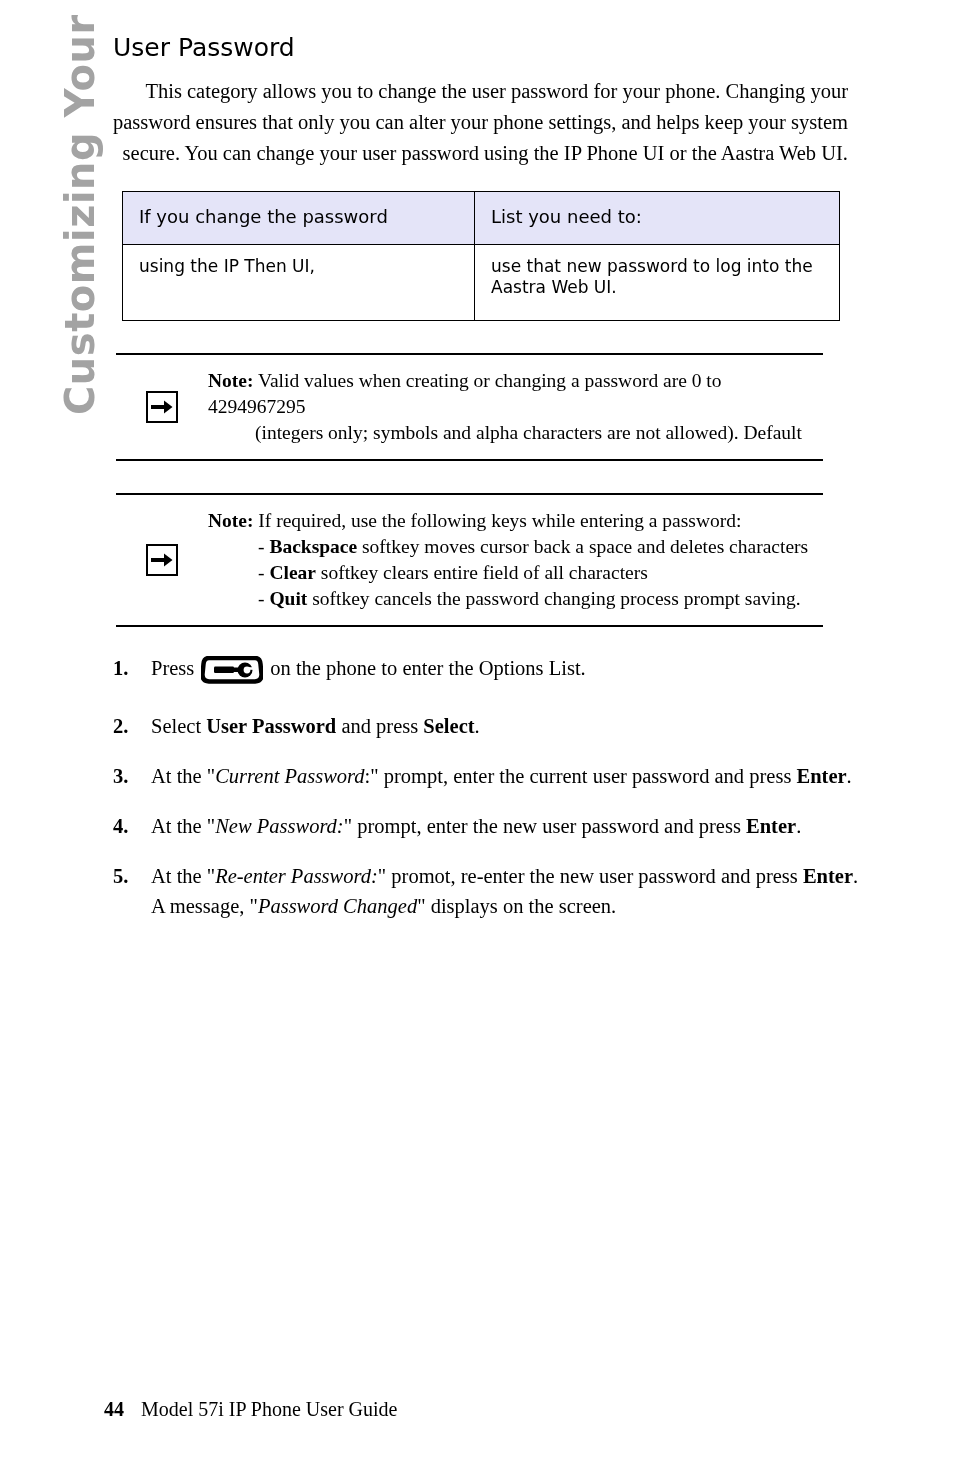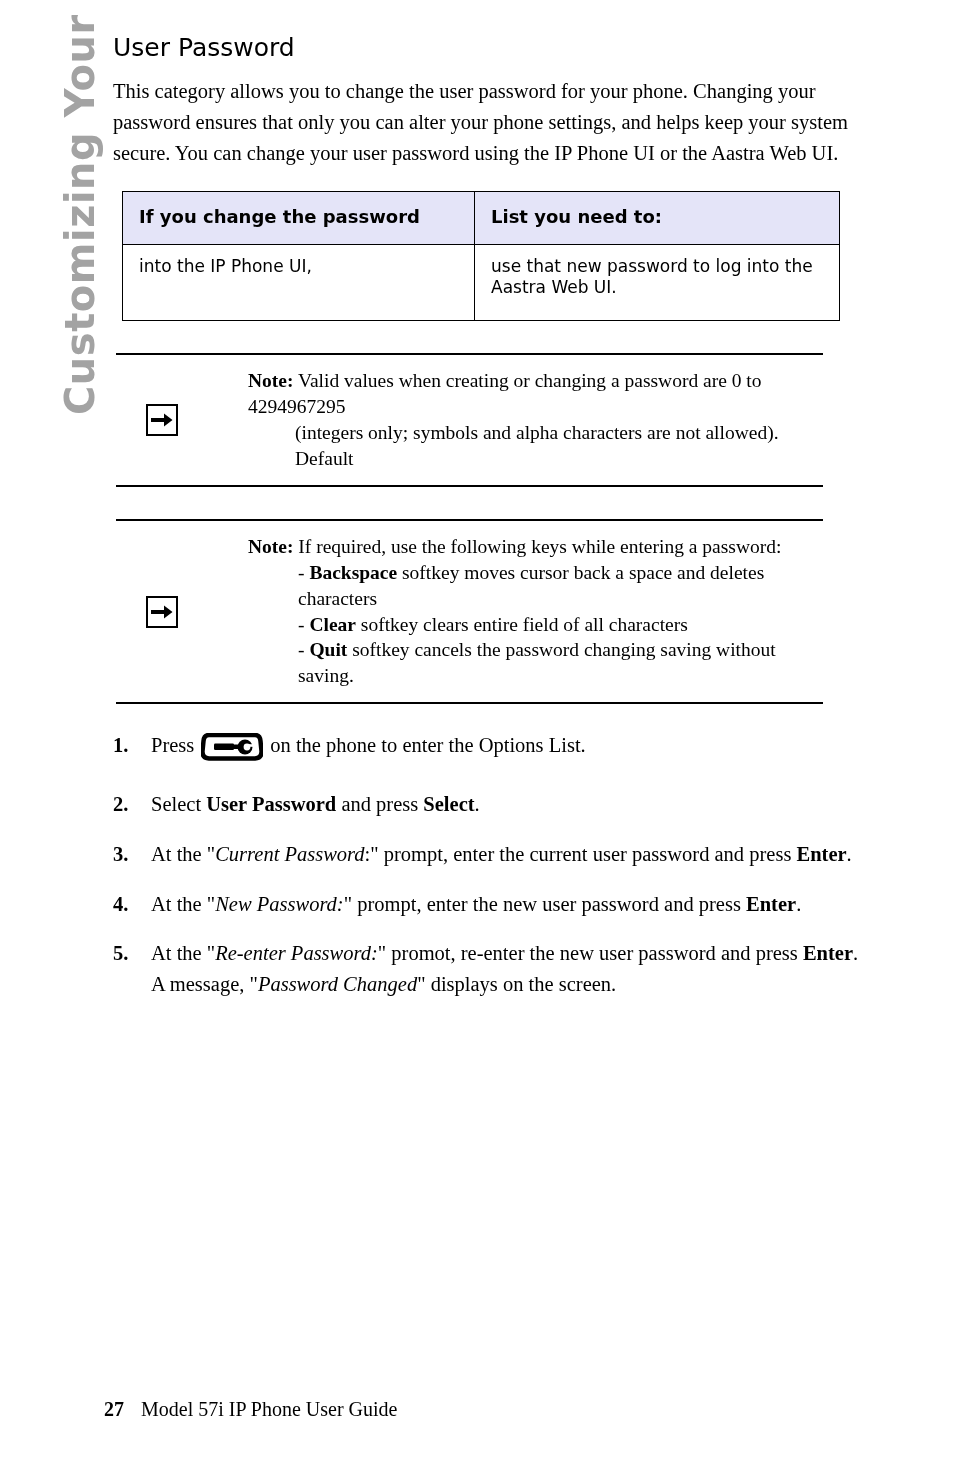--- a/index.html
+++ b/index.html
@@ -58,39 +58,39 @@
     letter-spacing: 0px;
     line-height: 1.1;
   }
 
   p.intro {
     font-family: "Liberation Serif", serif;
     font-size: 20.5px;
     line-height: 1.52;
     margin: 14px 0 0 0;
     width: 735px;
-    text-align: left;
+    text-align: right;
   }
 
   
   table.cmp {
     border-collapse: collapse;
     margin: 22px 0 0 9px;
     width: 717px;
     table-layout: fixed;
   }
   table.cmp th, table.cmp td {
     border: 1.6px solid #000000;
     font-family: "DejaVu Sans", sans-serif;
     vertical-align: top;
     text-align: left;
   }
   table.cmp th {
     background: #e4e4f8;
-    font-weight: bold;
+    font-weight: normal;
     font-size: 18px;
     padding: 14px 12px 16px 16px;
     line-height: 1.2;
     margin-top: 20px;
   }
   table.cmp td {
     font-weight: normal;
     font-size: 17px;
     padding: 11px 12px 22px 16px;
     line-height: 1.25;
@@ -130,21 +130,20 @@
     background: #fff;
   }
   .arrow-box svg { display: block; }
 
   .note-block .note-body {
     flex: 1 1 auto;
     padding: 13px 0 13px 0;
     font-family: "Liberation Serif", serif;
     font-size: 19.5px;
     line-height: 1.33;
-    margin-left: 40px;
   }
   .note-body .note-line {
     display: block;
     text-indent: 0;
   }
   .note-body .note-first {
     padding-left: 0;
   }
   .note-body .hang {
     padding-left: 47px;
@@ -232,21 +231,21 @@
         <col class="c2">
       </colgroup>
     <thead>
       <tr>
         <th>If you change the password</th>
         <th>List you need to:</th>
       </tr>
     </thead>
     <tbody>
       <tr>
-        <td>into the IP Phone UI,</td>
+        <td>using the IP Then UI,</td>
         <td>use that new password to log into the Aastra Web UI.</td>
       </tr>
     </tbody>
   </table>
 
   <div class="note-block">
     <div class="icon-cell">
       <span class="arrow-box">
         <svg width="22" height="14" viewBox="0 0 22 14" aria-hidden="true">
           <path d="M0 5 L13 5 L13 0.5 L21.5 7 L13 13.5 L13 9 L0 9 Z" fill="#000"></path>
@@ -271,21 +270,21 @@
         </svg>
       </span>
     </div>
     <div class="note-body">
       <span class="note-line note-first">
         <span class="note-label">Note:</span>
         <span>If required, use the following keys while entering a password:</span>
       </span>
       <span class="note-line bullet-line"><span>- </span><span class="b">Backspace</span><span> softkey moves cursor back a space and deletes characters</span></span>
       <span class="note-line bullet-line"><span>- </span><span class="b">Clear</span><span> softkey clears entire field of all characters</span></span>
-      <span class="note-line bullet-line"><span>- </span><span class="b">Quit</span><span> softkey cancels the password changing saving without saving.</span></span>
+      <span class="note-line bullet-line"><span>- </span><span class="b">Quit</span><span> softkey cancels the password changing process prompt saving.</span></span>
     </div>
   </div>
 
   <ol class="steps">
 
     <li>
       <span class="num">1.</span><span>Press</span><span class="opt-key">
           <svg width="62" height="28" viewBox="0 0 62 28" aria-hidden="true">
             <path d="M8 2 L54 2 Q59 2 59.5 8 L60.5 18 Q61 25 54 25.5 L8 25.5 Q1 25 1.5 18 L2.5 8 Q3 2 8 2 Z" fill="#ffffff" stroke="#000000" stroke-width="4.5"></path>
             <rect x="13" y="10.5" width="20" height="6.5" rx="1.2" fill="#000000"></rect>
@@ -311,14 +310,14 @@
 
     <li>
       <span class="num">5.</span><span>At the "</span><span class="i">Re-enter Password:</span><span>" promot, re-enter the new user password and press </span><span class="b">Enter</span><span>.</span><br>
       <span>A message, "</span><span class="i">Password Changed</span><span>" displays on the screen.</span>
     </li>
 
   </ol>
 </div>
 
 <div id="footer">
-  <span class="pageno">27</span><span>Model 57i IP Phone User Guide</span>
+  <span class="pageno">44</span><span>Model 57i IP Phone User Guide</span>
 </div>
 
 </body></html>

